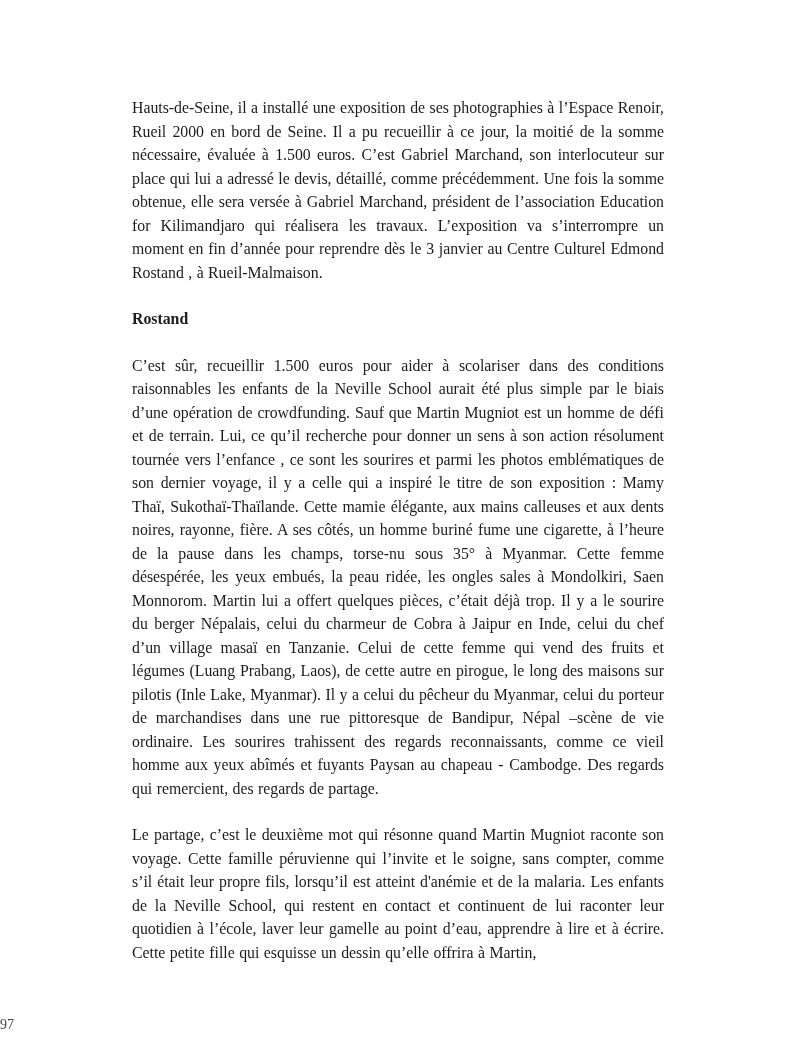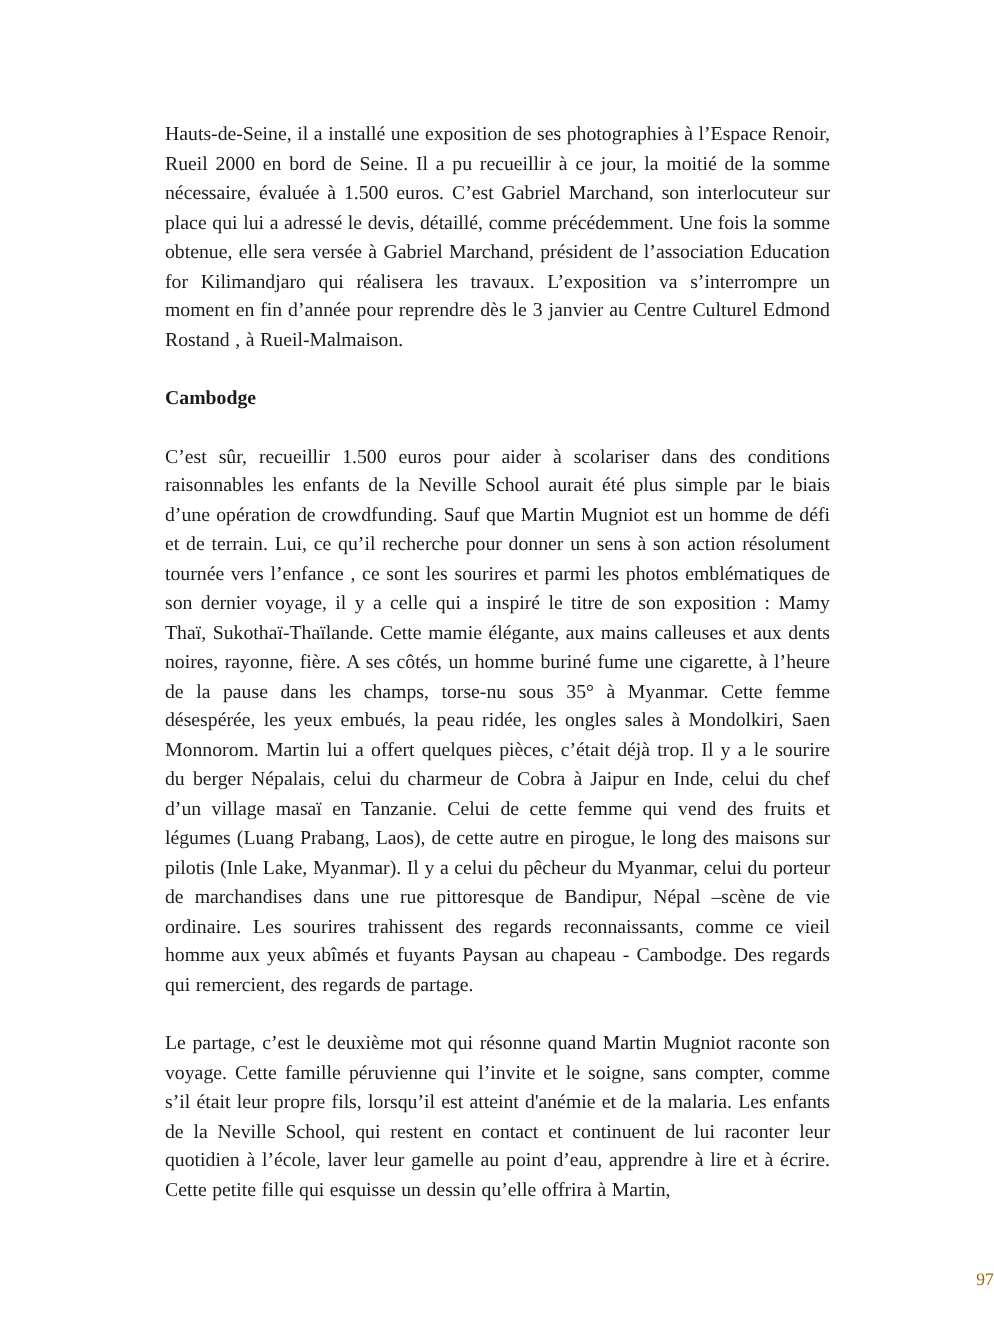--- a/index.html
+++ b/index.html
@@ -35,30 +35,30 @@
     font-size: 15.8px;
     line-height: 23.5px;
     font-weight: bold;
     margin: 0 0 23px 0;
   }
   .page-number {
     position: absolute;
     bottom: 30px;
     left: 0;
     width: 100%;
-    text-align: right;
+    text-align: left;
     font-size: 14px;
-    color: #a16207;
+    color: #404040;
     font-family: "Liberation Serif", "DejaVu Serif", serif;
   }
 </style>
 </head>
 <body>
 
 <div class="doc-page">
   <div class="doc-content">
     <p class="para">Hauts-de-Seine, il a installé une exposition de ses photographies à l’Espace Renoir, Rueil 2000 en bord de Seine. Il a pu recueillir à ce jour, la moitié de la somme nécessaire, évaluée à 1.500 euros. C’est Gabriel Marchand, son interlocuteur sur place qui lui a adressé le devis, détaillé, comme précédemment. Une fois la somme obtenue, elle sera versée à Gabriel Marchand, président de l’association Education for Kilimandjaro qui réalisera les travaux. L’exposition va s’interrompre un moment en fin d’année pour reprendre dès le 3 janvier au Centre Culturel Edmond Rostand , à Rueil-Malmaison.</p>
-    <h2 class="heading">Cambodge</h2>
+    <h2 class="heading">Rostand</h2>
     <p class="para">C’est sûr, recueillir 1.500 euros pour aider à scolariser dans des conditions raisonnables les enfants de la Neville School aurait été plus simple par le biais d’une opération de crowdfunding. Sauf que Martin Mugniot est un homme de défi et de terrain. Lui, ce qu’il recherche pour donner un sens à son action résolument tournée vers l’enfance , ce sont les sourires et parmi les photos emblématiques de son dernier voyage, il y a celle qui a inspiré le titre de son exposition : Mamy Thaï, Sukothaï-Thaïlande. Cette mamie élégante, aux mains calleuses et aux dents noires, rayonne, fière. A ses côtés, un homme buriné fume une cigarette, à l’heure de la pause dans les champs, torse-nu sous 35° à Myanmar. Cette femme désespérée, les yeux embués, la peau ridée, les ongles sales à Mondolkiri, Saen Monnorom. Martin lui a offert quelques pièces, c’était déjà trop. Il y a le sourire du berger Népalais, celui du charmeur de Cobra à Jaipur en Inde, celui du chef d’un village masaï en Tanzanie. Celui de cette femme qui vend des fruits et légumes (Luang Prabang, Laos), de cette autre en pirogue, le long des maisons sur pilotis (Inle Lake, Myanmar). Il y a celui du pêcheur du Myanmar, celui du porteur de marchandises dans une rue pittoresque de Bandipur, Népal –scène de vie ordinaire. Les sourires trahissent des regards reconnaissants, comme ce vieil homme aux yeux abîmés et fuyants Paysan au chapeau - Cambodge. Des regards qui remercient, des regards de partage.</p>
     <p class="para">Le partage, c’est le deuxième mot qui résonne quand Martin Mugniot raconte son voyage. Cette famille péruvienne qui l’invite et le soigne, sans compter, comme s’il était leur propre fils, lorsqu’il est atteint d'anémie et de la malaria. Les enfants de la Neville School, qui restent en contact et continuent de lui raconter leur quotidien à l’école, laver leur gamelle au point d’eau, apprendre à lire et à écrire. Cette petite fille qui esquisse un dessin qu’elle offrira à Martin,</p>
   </div>
   <div class="page-number">97</div>
 </div>
 
 </body></html>

